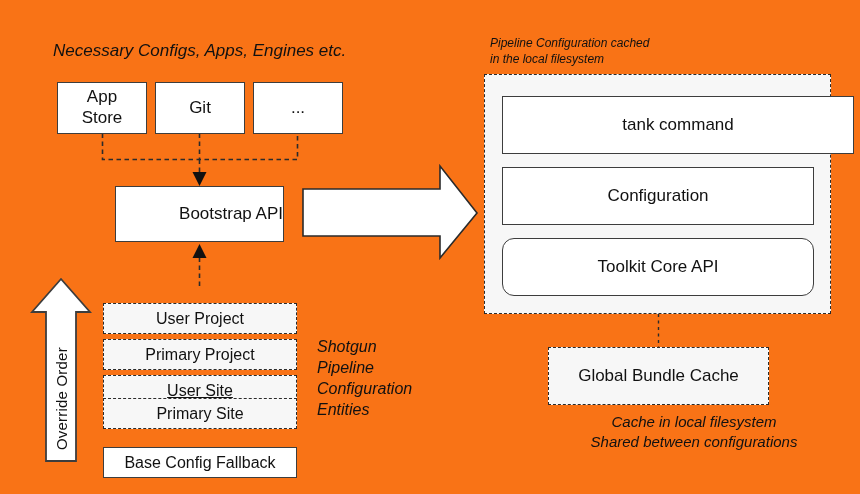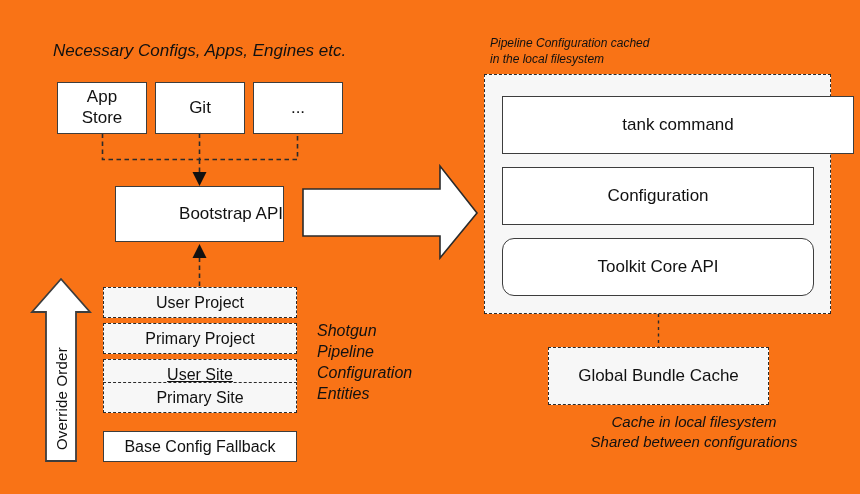--- a/index.html
+++ b/index.html
@@ -43,21 +43,21 @@
   .svg-layer {
     position: absolute;
     left: 0;
     top: 0;
     width: 860px;
     height: 494px;
     pointer-events: none;
   }
   .t-14 { font-size: 12px; }
   .t-15 { font-size: 15px; }
-  .t-16 { font-size: 16px; }
+  .t-16 { font-size: 16px; margin-top: 16px; }
   .t-17 { font-size: 17px; }
   .vertical-label {
     position: absolute;
     writing-mode: vertical-rl;
     transform: rotate(180deg);
     font-size: 15px;
     color: #111111;
     letter-spacing: 0.2px;
   }
 </style>

